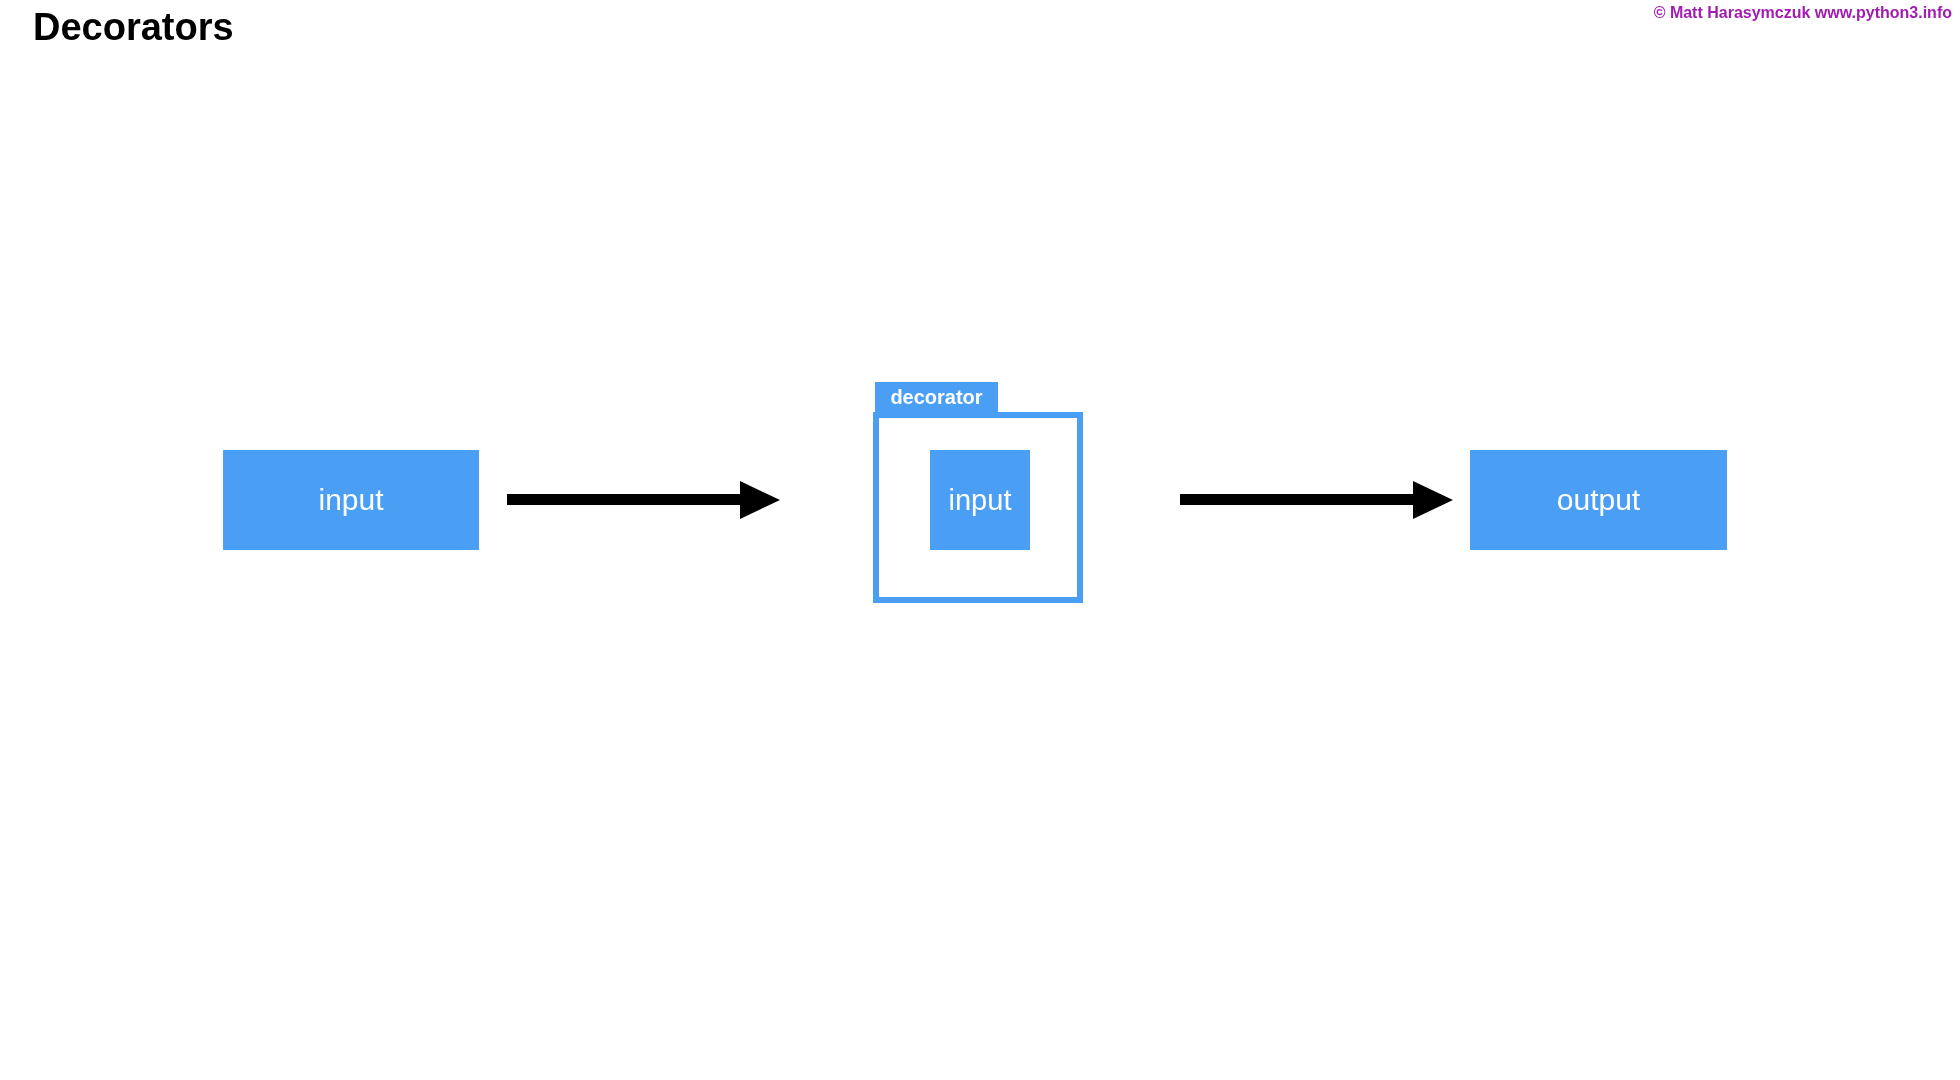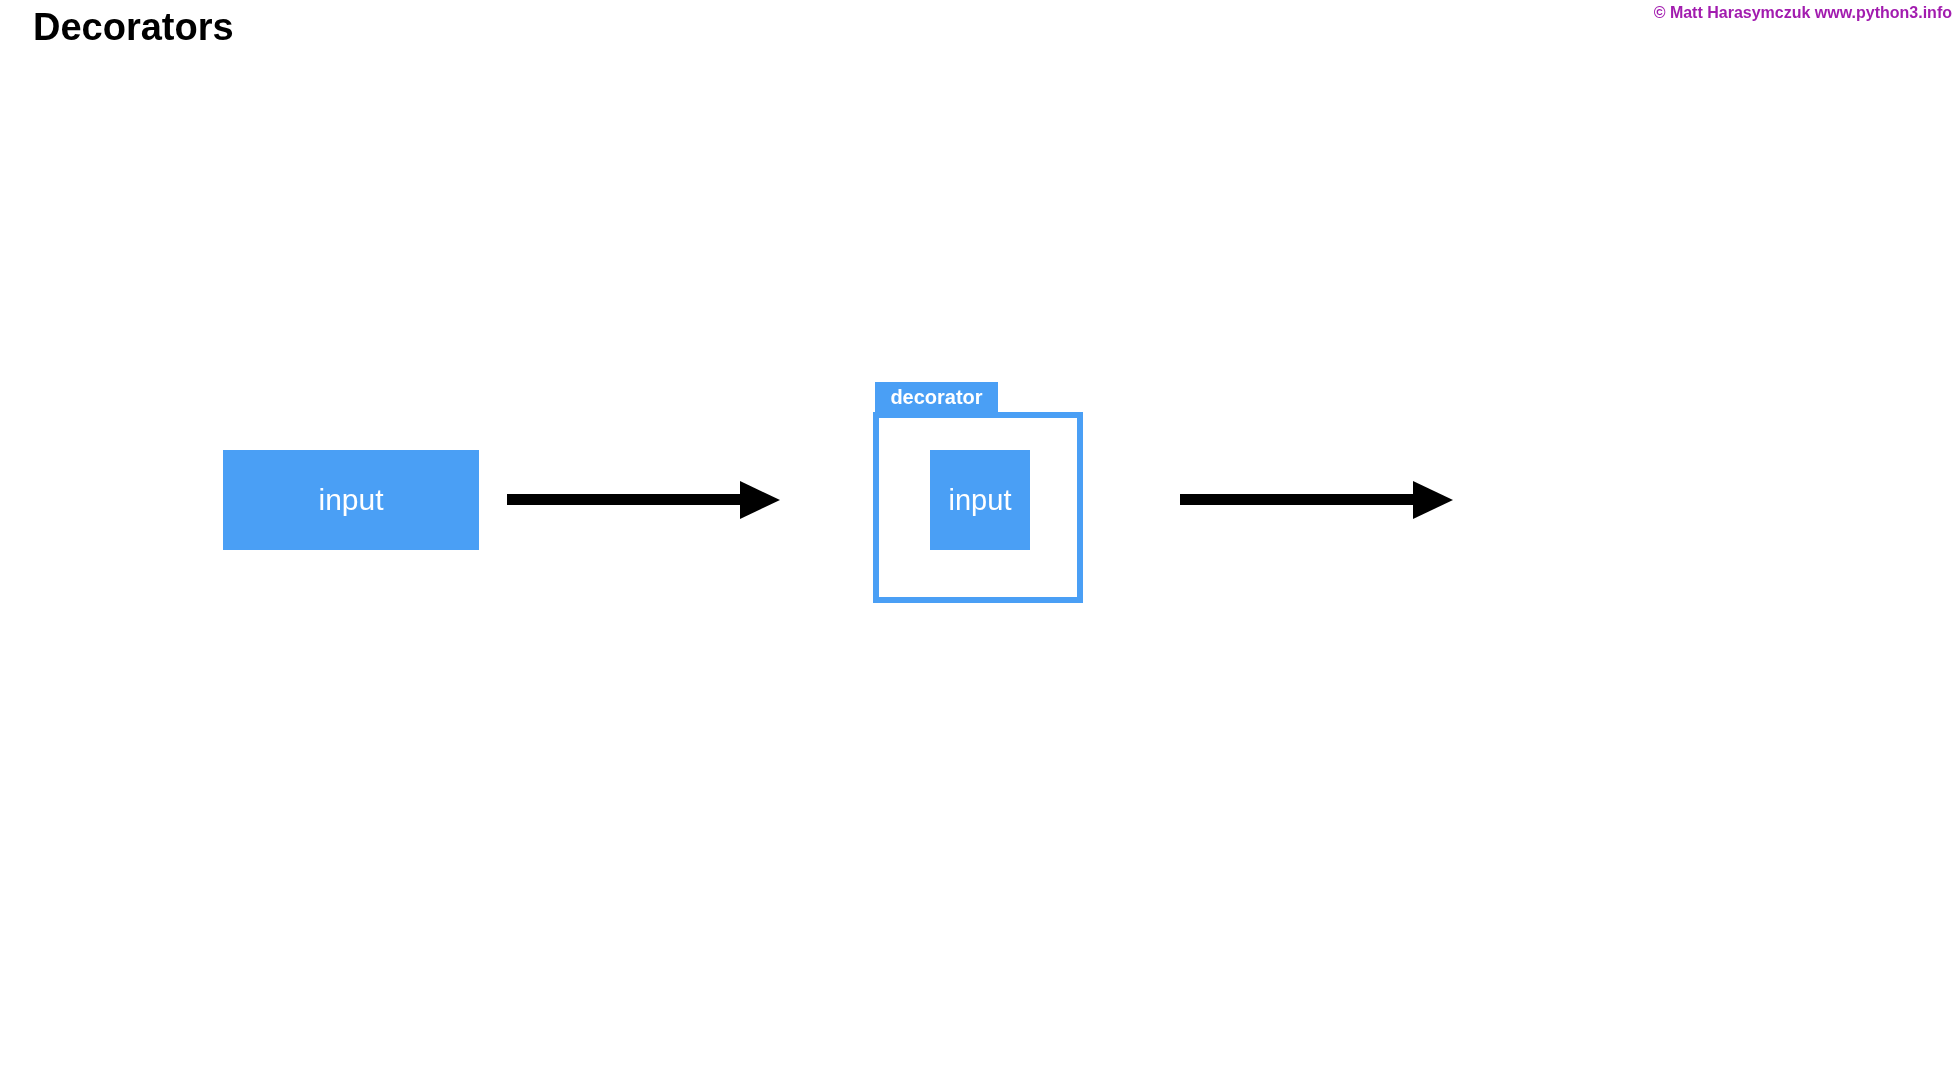--- a/index.html
+++ b/index.html
@@ -131,14 +131,17 @@
 
   <div class="node func-box">
     <span>input</span>
   </div>
 
   <div class="arrow arrow-2">
     <div class="shaft"></div>
     <div class="head"></div>
   </div>
 
+  <div class="node output-box">
+    <span>output</span>
+  </div>
 
 </div>
 
 </body></html>

